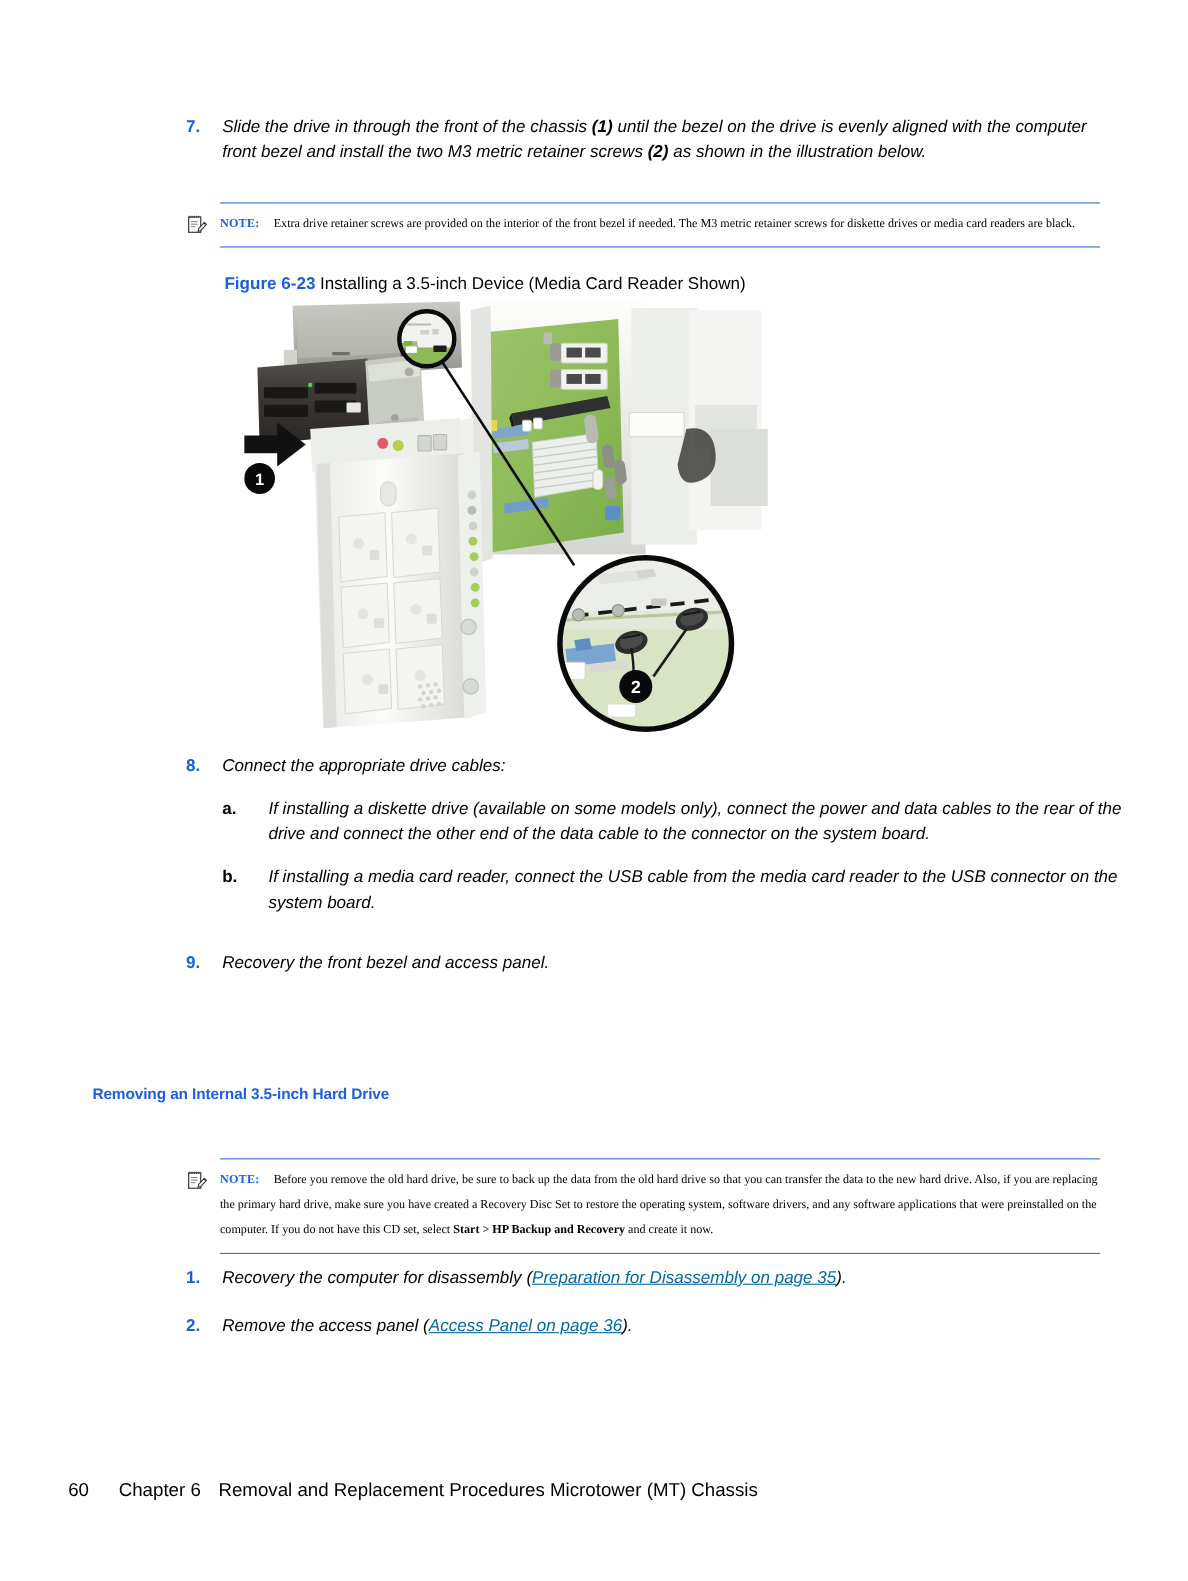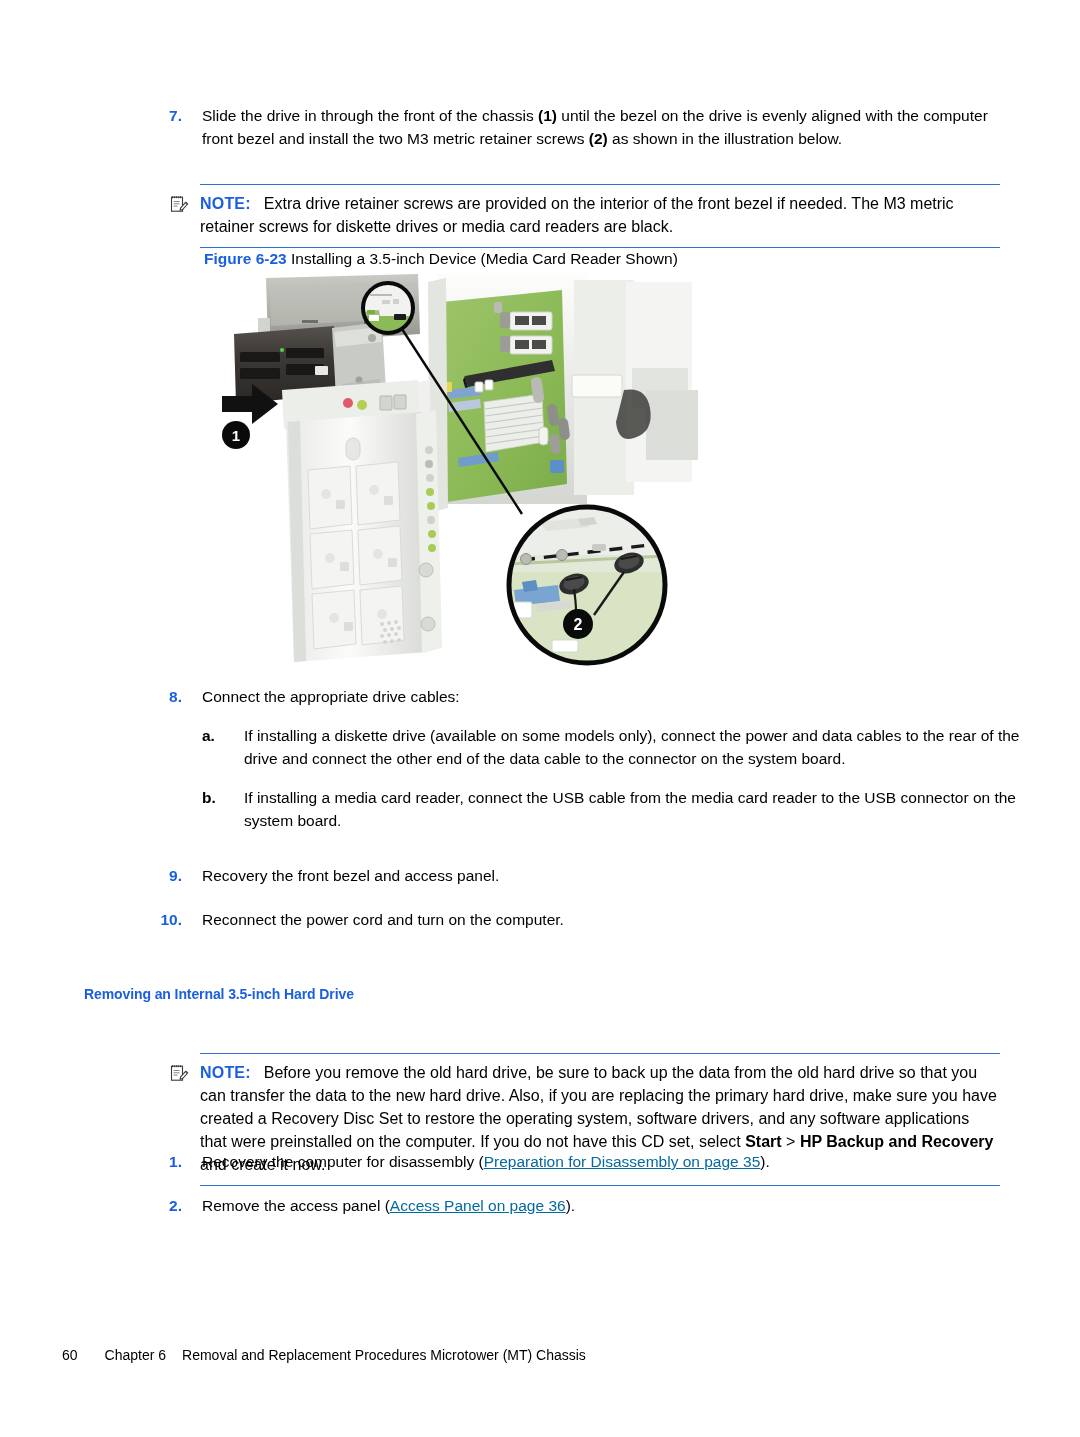--- a/index.html
+++ b/index.html
@@ -36,20 +36,21 @@
     width: 42px;
     flex: 0 0 42px;
     text-align: right;
     padding-right: 20px;
     box-sizing: border-box;
   }
   .step-body {
     font-size: 15.5px;
     line-height: 23px;
     flex: 1 1 auto;
+    font-style: italic;
   }
   .sub-step {
     display: flex;
     align-items: flex-start;
     margin: 0 0 16px 0;
   }
   .sub-num {
     color: #000;
     font-weight: bold;
     font-size: 15.5px;
@@ -76,23 +77,24 @@
     box-sizing: border-box;
   }
   .note-icon {
     position: absolute;
     left: -31px;
     top: 9px;
     width: 20px;
     height: 20px;
   }
   .note-text {
-    font-size: 16px;
+    font-size: 11px;
     line-height: 23px;
     padding-left: 0px;
+    font-family: Liberation Serif, serif;
   }
   .note-label {
     color: #1a5fe0;
     font-weight: bold;
     letter-spacing: 0.2px;
   }
   .note-gap { display: inline-block; width: 13px; }
 
   
   .fig-caption {
@@ -130,21 +132,21 @@
     color: #0369a1;
     text-decoration: underline;
     text-align: right;
   }
 
   
   .footer {
     position: absolute;
     left: 62px;
     top: 1345px;
-    font-size: 14px;
+    font-size: 17px;
     line-height: 20px;
     color: #000;
   }
   .footer .pg { margin-right: 27px; }
   .footer .chap { margin-right: 16px; }
 
   b, strong { font-weight: bold; }
 </style>
 </head>
 <body>
@@ -456,24 +458,20 @@
         <div class="step-body">If installing a media card reader, connect the USB cable from the media card reader to the USB connector on the system board.</div>
       </div>
     </div>
   </div>
 
   <div class="content" style="top:864px;">
     <div class="step" style="margin-bottom:21px;">
       <div class="step-num">9.</div>
       <div class="step-body">Recovery the front bezel and access panel.</div>
     </div>
-    <div class="step" style="margin-bottom:21px;">
-      <div class="step-num">10.</div>
-      <div class="step-body">Reconnect the power cord and turn on the computer.</div>
-    </div>
   </div>
 
   <h2 class="section-title">Removing an Internal 3.5-inch Hard Drive</h2>
 
   <div class="content" style="top:1026px; left:200px; width:800px;margin-top:27px;">
     <div class="note">
       <span class="note-icon">
         <svg width="20" height="20" viewBox="0 0 20 20">
           <rect x="2.5" y="3.2" width="11" height="14" fill="#ffffff" stroke="#3a3a3a" stroke-width="1.1"></rect>
           <path d="M3.6 2.2 v2 M5.6 2.2 v2 M7.6 2.2 v2 M9.6 2.2 v2 M11.6 2.2 v2" stroke="#3a3a3a" stroke-width="1" fill="none"></path>

